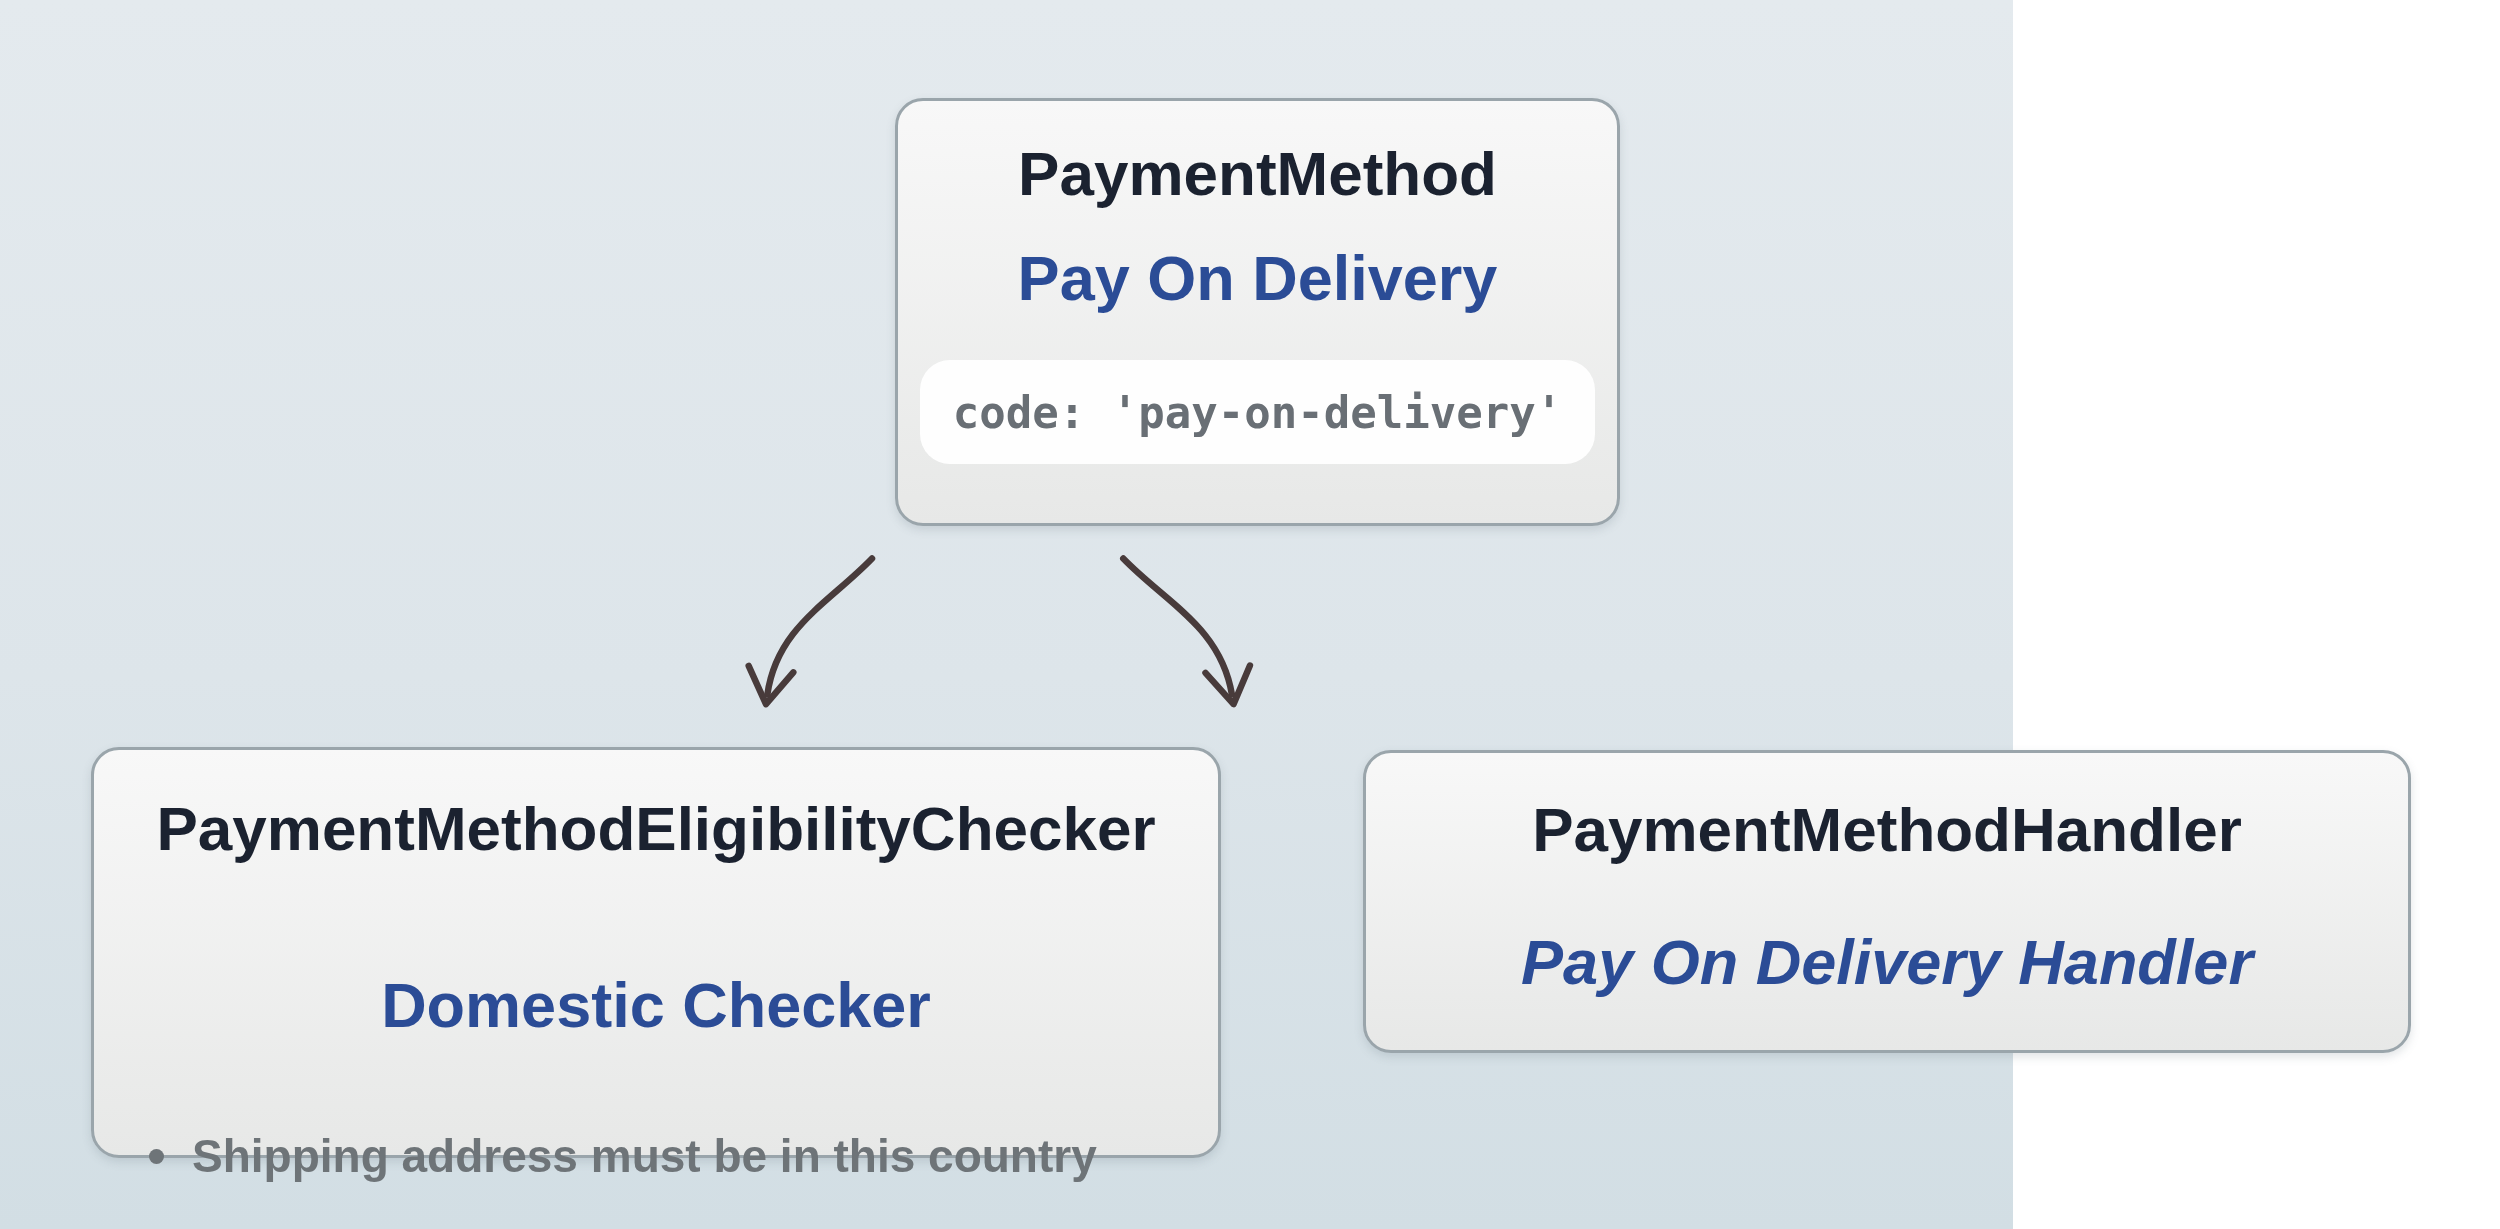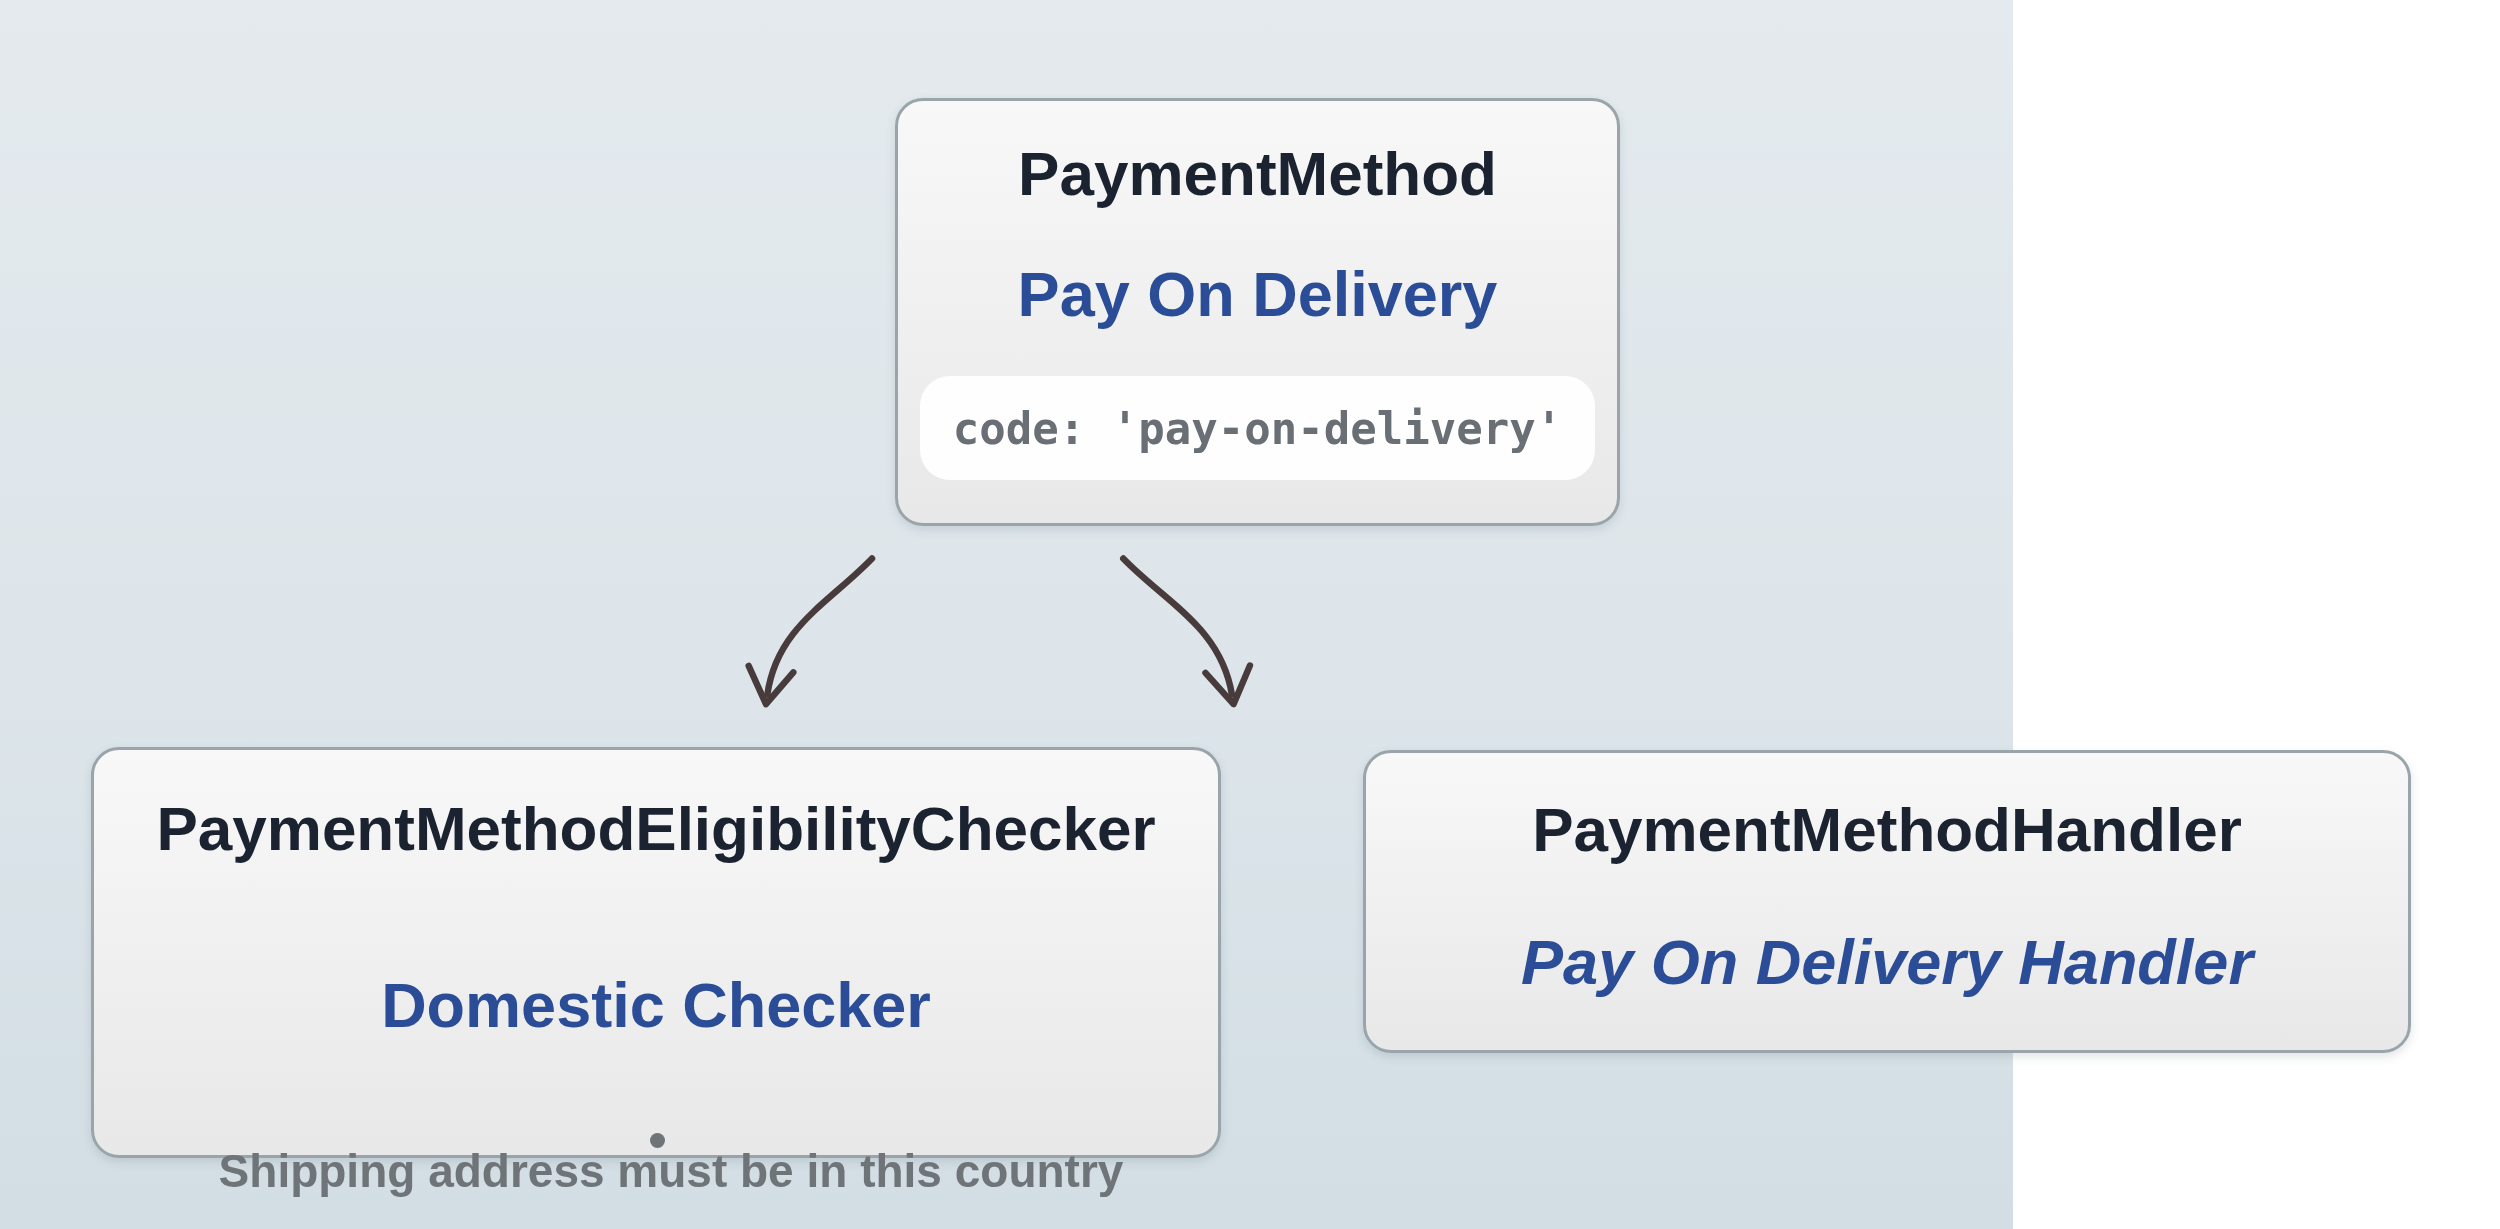--- a/index.html
+++ b/index.html
@@ -43,21 +43,21 @@
     text-align: center;
   }
   .node-subtitle {
     font-size: 63px;
     font-weight: 700;
     line-height: 1;
     color: var(--accent-blue);
     white-space: nowrap;
     text-align: center;
   }
-  .node-top .node-subtitle   { margin-top: 58px; }
+  .node-top .node-subtitle   { margin-top: 42px; }
   .node-left .node-subtitle  { margin-top: 84px; }
   .node-right .node-subtitle { margin-top: 70px; font-style: italic; }
   .code-pill {
     margin-top: 50px;
     align-self: stretch;
     height: 104px;
     background: var(--code-bg);
     border-radius: 30px;
     display: flex;
     align-items: center;
@@ -69,21 +69,20 @@
     font-weight: 700;
     color: var(--code-text);
     white-space: pre;
   }
   .bullet-row {
     margin-top: 66px;
     align-self: stretch;
     display: flex;
     align-items: center;
     padding-left: 30px;
-    flex-direction: column;
   }
   .bullet-dot {
     width: 15px;
     height: 15px;
     border-radius: 50%;
     background: var(--muted-text);
     flex: 0 0 auto;
     margin-right: 28px;
   }
   .bullet-text {

